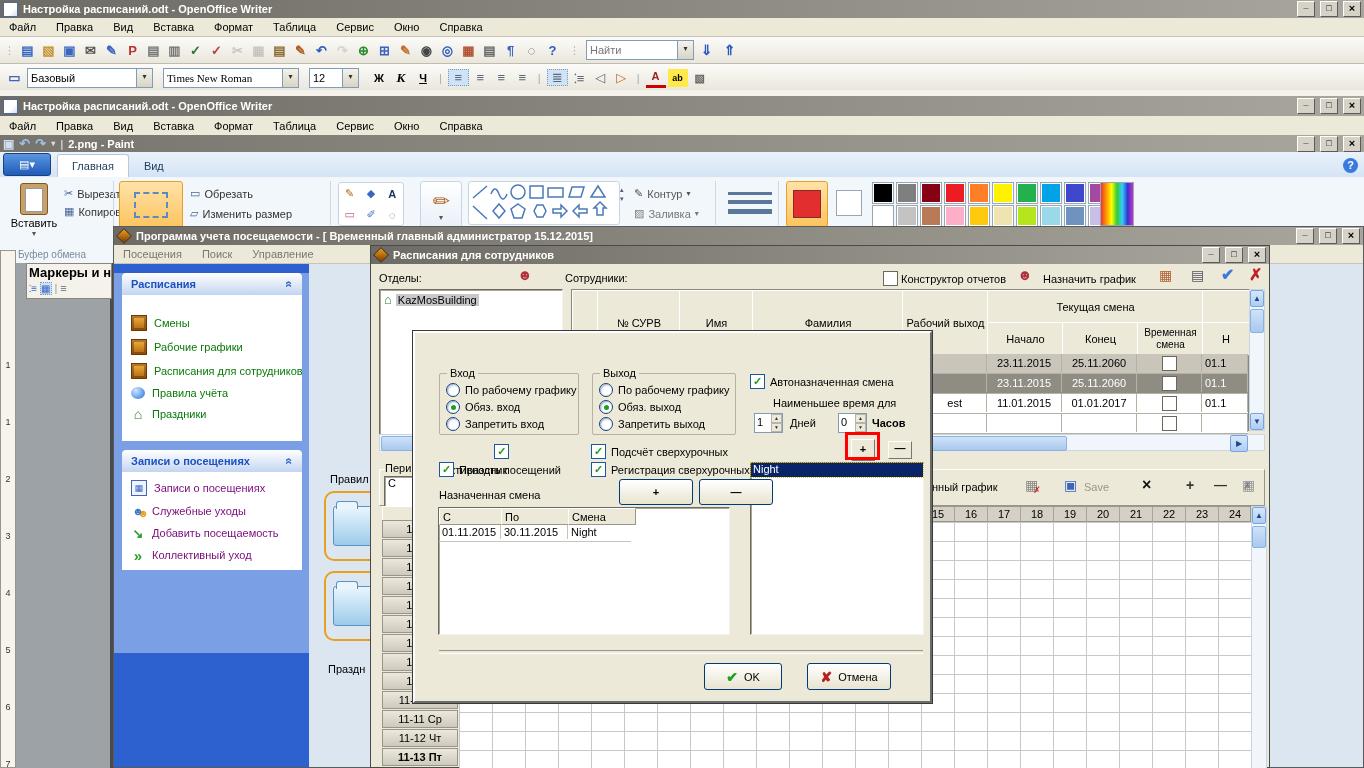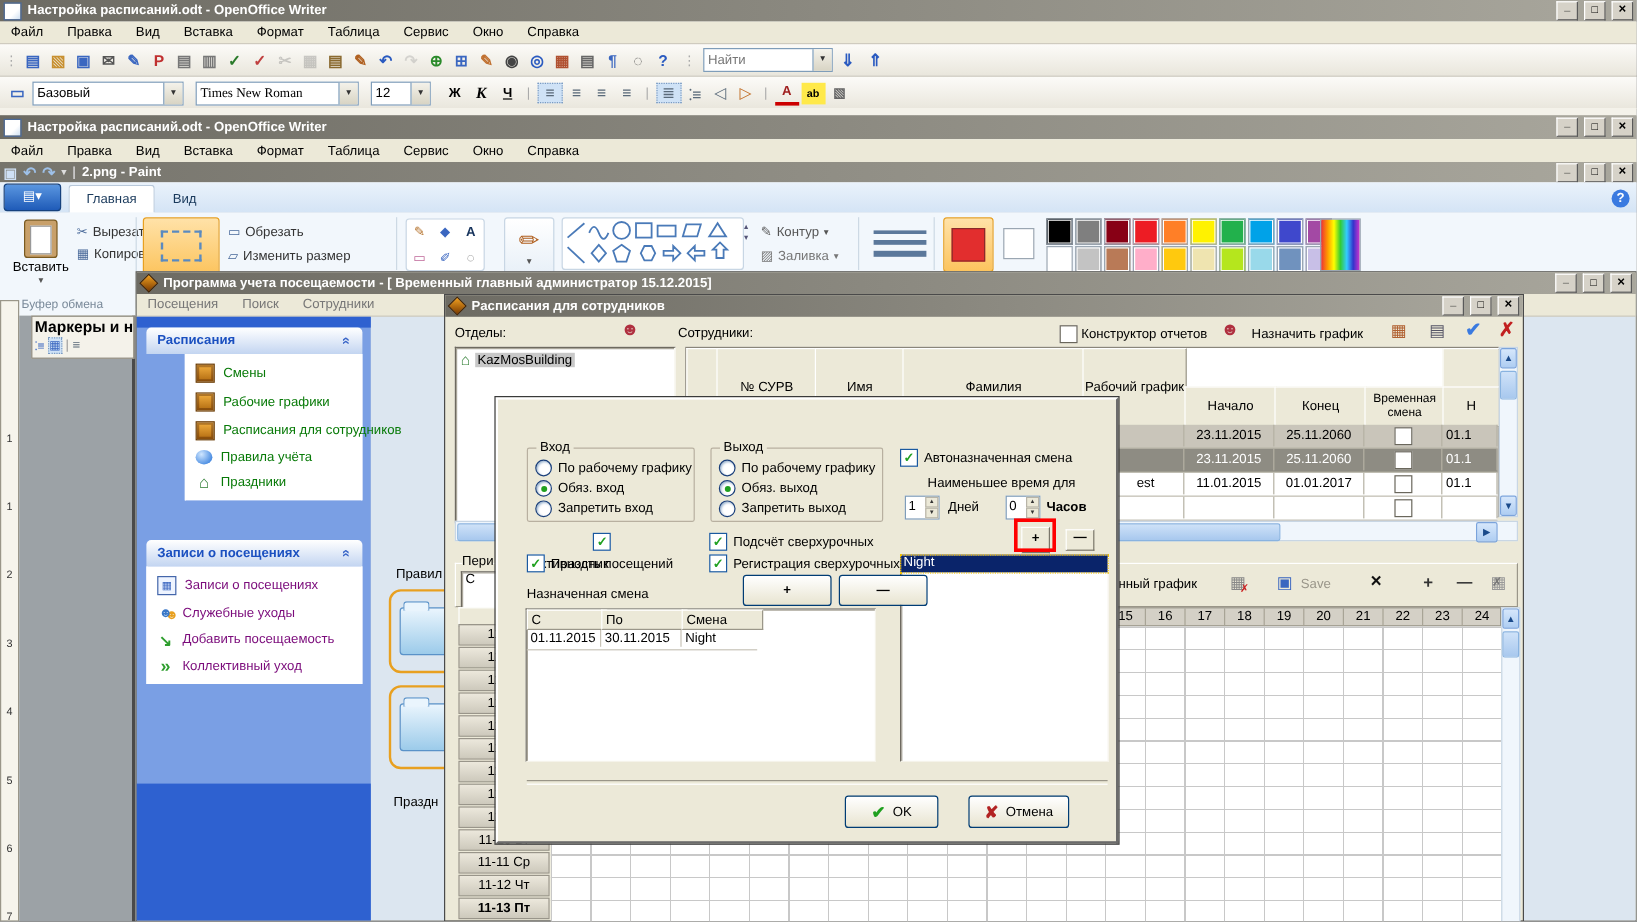--- a/index.html
+++ b/index.html
@@ -388,21 +388,21 @@
       <span>Программа учета посещаемости - [ Временный главный администратор 15.12.2015]</span>
       <span class="sp"></span>
       <span class="wbtn b-min"></span>
       <span class="wbtn b-max"></span>
       <span class="wbtn b-cls"></span>
     </div>
     <div class="menurow" style="height:18px;color:#777;">
 
     <span class="mi">Посещения</span>
         <span class="mi">Поиск</span>
-        <span class="mi">Сотрудники</span>
+        <span class="mi">Управление</span>
       </div>
 
     <div class="ab" style="left:195px;top:37px;width:1054px;height:503px;background:#dce6f0;">
       <div class="ab" style="left:21px;top:209px;">Правил</div>
       <div class="ab" style="left:15px;top:227px;width:62px;height:66px;border:2px solid #e8a020;border-radius:10px;display:flex;align-items:center;justify-content:center;">
         <div style="width:46px;height:38px;background:linear-gradient(180deg,#eaf5fd,#9ccbea);border:1px solid #5a92c8;border-radius:3px;position:relative;">
           <div style="position:absolute;left:2px;top:-6px;width:20px;height:7px;background:#eaf5fd;border:1px solid #5a92c8;border-bottom:none;border-radius:3px 3px 0 0;"></div>
         </div>
       </div>
       <div class="ab" style="left:15px;top:307px;width:62px;height:66px;border:2px solid #e8a020;border-radius:10px;display:flex;align-items:center;justify-content:center;">
@@ -413,21 +413,21 @@
       <div class="ab" style="left:19px;top:399px;">Праздн</div>
     </div>
 
     <div class="ab" style="left:0;top:37px;width:195px;height:503px;background:#7a9fe4;">
       <div class="ab" style="left:0;top:0;width:195px;height:9px;background:#2e61d0;"></div>
       <div class="ab" style="left:8px;top:9px;width:180px;">
         <div class="xphdr">
           <span>Расписания</span>
           <span class="chev">«</span>
         </div>
-        <div class="xppanel" style="padding:4px 0;color:#087a08;margin-left:32px;">
+        <div class="xppanel" style="padding:16px 0;color:#087a08;">
 
         <div class="sbi">
             <span class="sic ic-shift"></span>
             <span class="sbl">Смены</span>
           </div>
             <div class="sbi">
             <span class="sic ic-graph"></span>
             <span class="sbl">Рабочие графики</span>
           </div>
             <div class="sbi">
@@ -500,21 +500,22 @@
         <span class="glyph" style="color:#2e7d32;font-size:13px;">⌂</span>
         <span style="background:#c8c8c8;padding:0 2px;">KazMosBuilding</span>
       </div>
     </div>
 
     <div class="ab" style="left:200px;top:43px;width:676px;height:140px;border:1px solid #8a867a;box-sizing:content-box;background:#fff;">
       <div class="hc" style="left:0;top:0;width:25px;height:64px;"></div>
       <div class="hc" style="left:25px;top:0;width:82px;height:64px;">№ СУРВ</div>
       <div class="hc" style="left:107px;top:0;width:73px;height:64px;">Имя</div>
       <div class="hc" style="left:180px;top:0;width:150px;height:64px;">Фамилия</div>
-      <div class="hc" style="left:330px;top:0;width:85px;height:64px;">Рабочий график</div>
+      <div class="hc" style="left:330px;top:0;width:85px;height:64px;">Рабочий выход</div>
+      <div class="hc" style="left:415px;top:0;width:215px;height:32px;">Текущая смена</div>
       <div class="hc" style="left:415px;top:32px;width:75px;height:32px;">Начало</div>
       <div class="hc" style="left:490px;top:32px;width:75px;height:32px;">Конец</div>
       <div class="hc" style="left:565px;top:32px;width:65px;height:32px;font-size:10px;">Временная смена</div>
       <div class="hc" style="left:630px;top:0;width:46px;height:32px;"></div>
       <div class="hc" style="left:630px;top:32px;width:46px;height:32px;">Н</div>
       <div class="ab" style="left:0;top:64px;width:676px;height:76px;">
 
       <div class="erow shade" style="position:relative;">
           <span class="ecell" style="left:0;width:25px;"></span>
           <span class="ecell" style="left:25px;width:82px;"></span>

